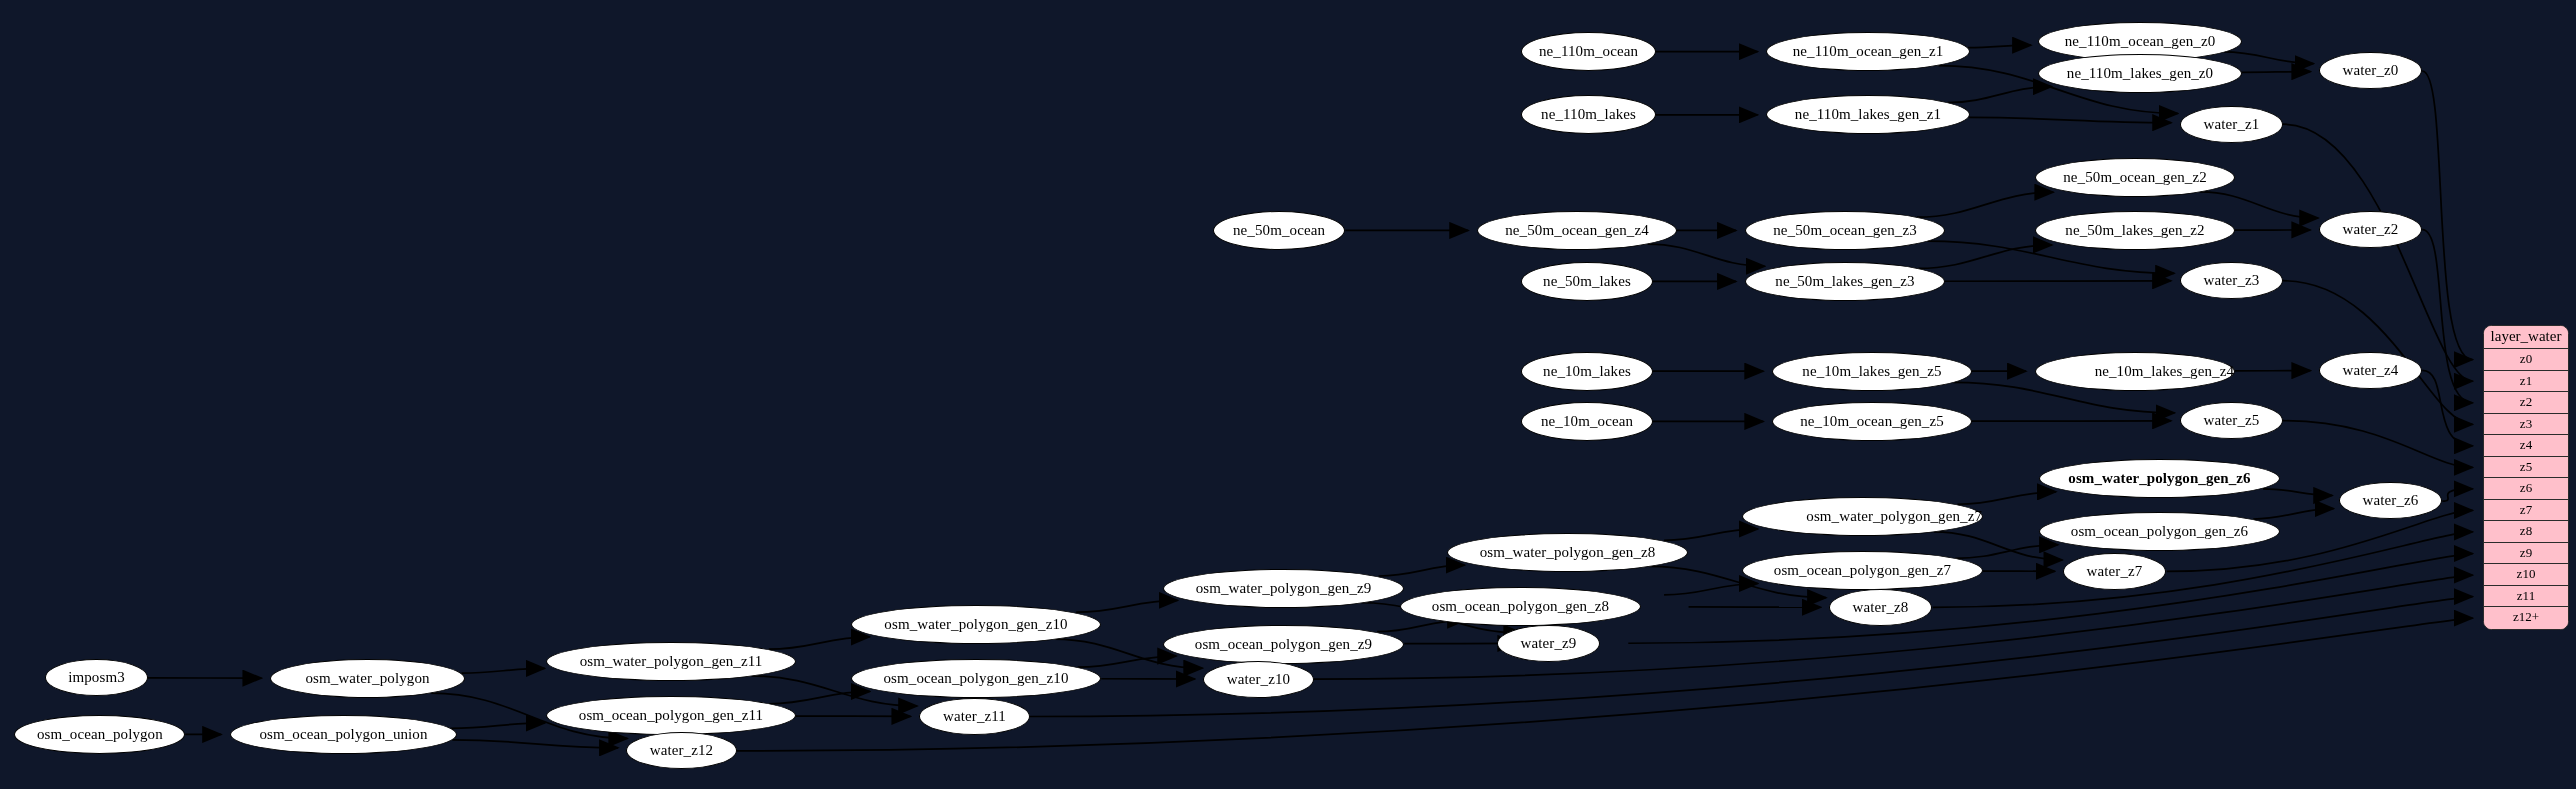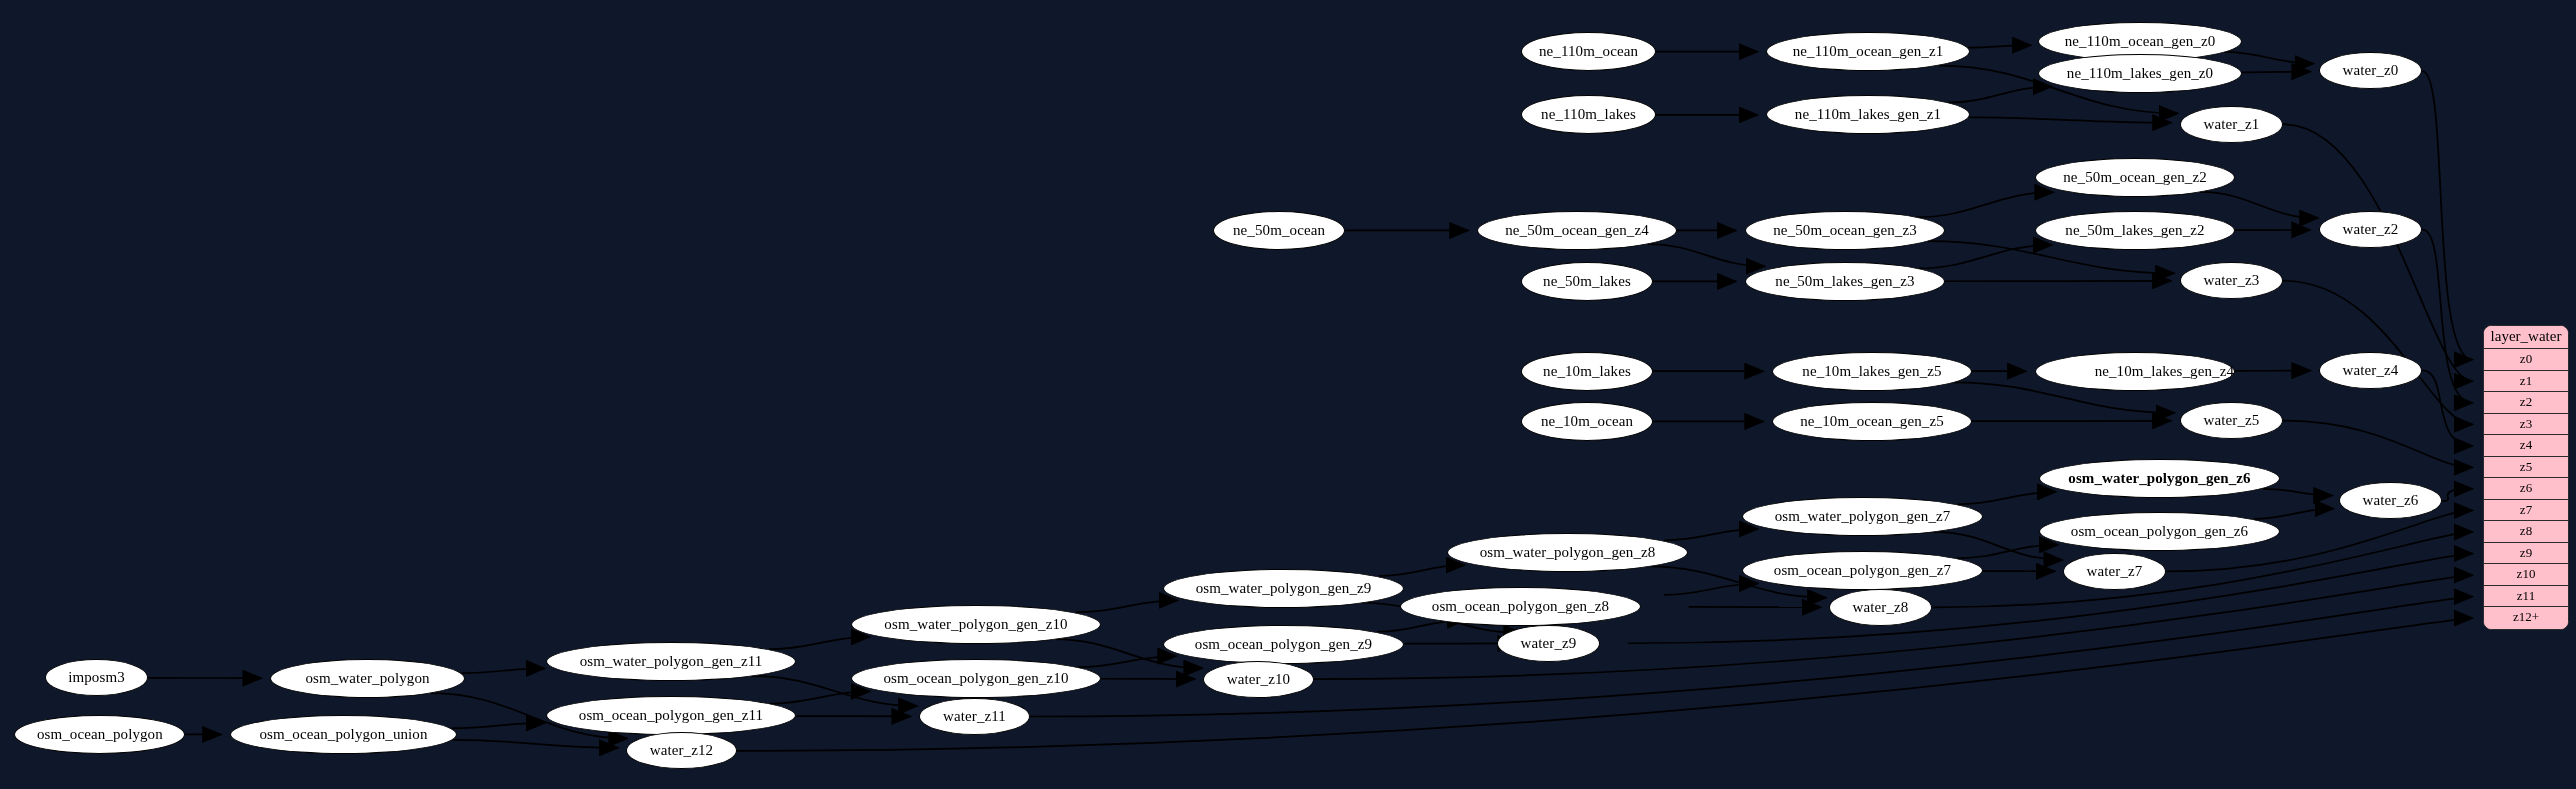--- a/index.html
+++ b/index.html
@@ -211,21 +211,21 @@
       </div>
       <div class="node" style="left: 1772px; top: 402px; width: 200px; height: 39px;">
         <span>ne_10m_ocean_gen_z5</span>
       </div>
       <div class="node" style="left: 2180px; top: 402px; width: 103px; height: 37px;">
         <span>water_z5</span>
       </div>
       <div class="node" style="left: 2039px; top: 459px; width: 241px; height: 39px; font-weight: bold;">
         <span>osm_water_polygon_gen_z6</span>
       </div>
-      <div class="node" style="left: 1742px; top: 497px; width: 241px; height: 39px;">
+      <div class="node" style="left: 1742px; top: 497px; width: 241px; height: 39px; justify-content: flex-end;">
         <span>osm_water_polygon_gen_z7</span>
       </div>
       <div class="node" style="left: 2039px; top: 512px; width: 241px; height: 39px;">
         <span>osm_ocean_polygon_gen_z6</span>
       </div>
       <div class="node" style="left: 2339px; top: 482px; width: 103px; height: 37px;">
         <span>water_z6</span>
       </div>
       <div class="node" style="left: 1447px; top: 533px; width: 241px; height: 39px;">
         <span>osm_water_polygon_gen_z8</span>

